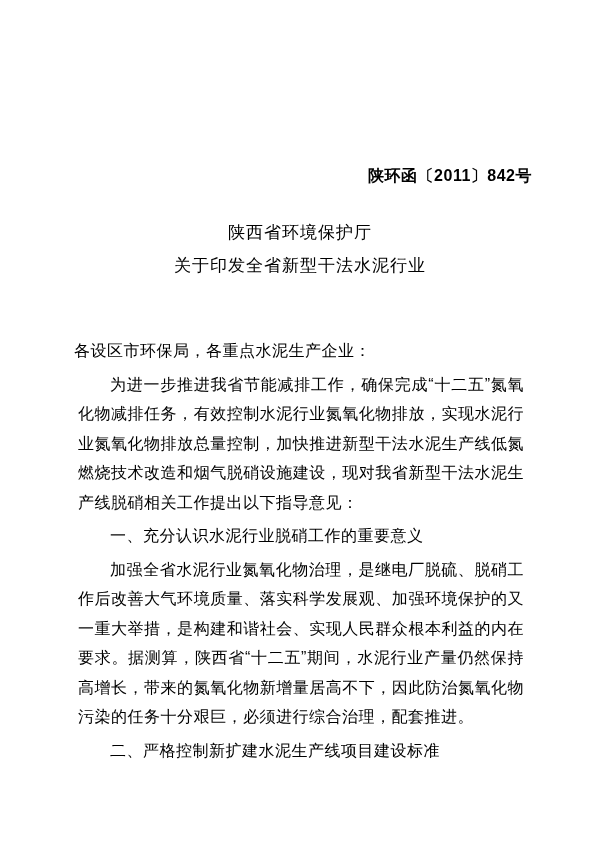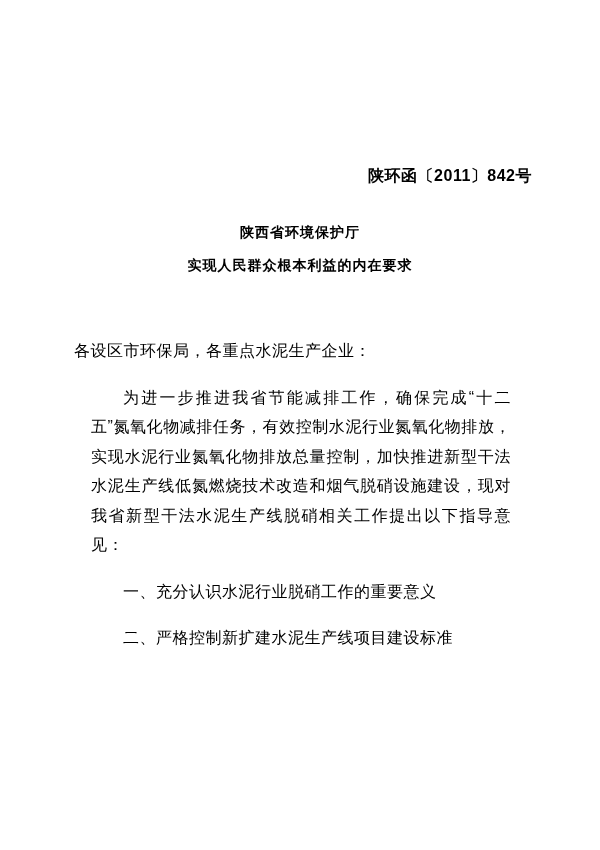--- a/index.html
+++ b/index.html
@@ -33,58 +33,59 @@
     white-space: nowrap;
   }
   .title-block {
     position: absolute;
     top: 216px;
     left: 0;
     width: 100%;
     text-align: center;
   }
   .title-line {
-    font-size: 14px;
-    font-weight: bold;
+    font-size: 17px;
+    font-weight: normal;
     line-height: 33px;
     letter-spacing: 1px;
   }
   .body-block {
     position: absolute;
     top: 336px;
     left: 74px;
     width: 454px;
     font-size: 16px;
     font-weight: normal;
     line-height: 29.5px;
     text-align: justify;
     text-justify: inter-ideograph;
     letter-spacing: 0.5px;
   }
   .para {
-    margin: 17px;
+    margin: 4px;
     text-indent: 2em;
   }
   .salutation {
     margin: 0;
     text-indent: 0;
   }
 </style>
 </head>
 <body>
 
 <div class="page">
 
   <div class="doc-number">陕环函〔2011〕842号</div>
 
   <div class="title-block">
     <div class="title-line">陕西省环境保护厅</div>
-    <div class="title-line">实现人民群众根本利益的内在要求</div>
+    <div class="title-line">关于印发全省新型干法水泥行业</div>
   </div>
 
   <div class="body-block">
     <p class="salutation">各设区市环保局，各重点水泥生产企业：</p>
     <p class="para">为进一步推进我省节能减排工作，确保完成“十二五”氮氧化物减排任务，有效控制水泥行业氮氧化物排放，实现水泥行业氮氧化物排放总量控制，加快推进新型干法水泥生产线低氮燃烧技术改造和烟气脱硝设施建设，现对我省新型干法水泥生产线脱硝相关工作提出以下指导意见：</p>
     <p class="para">一、充分认识水泥行业脱硝工作的重要意义</p>
+    <p class="para">加强全省水泥行业氮氧化物治理，是继电厂脱硫、脱硝工作后改善大气环境质量、落实科学发展观、加强环境保护的又一重大举措，是构建和谐社会、实现人民群众根本利益的内在要求。据测算，陕西省“十二五”期间，水泥行业产量仍然保持高增长，带来的氮氧化物新增量居高不下，因此防治氮氧化物污染的任务十分艰巨，必须进行综合治理，配套推进。</p>
     <p class="para">二、严格控制新扩建水泥生产线项目建设标准</p>
   </div>
 
 </div>
 
 </body></html>

